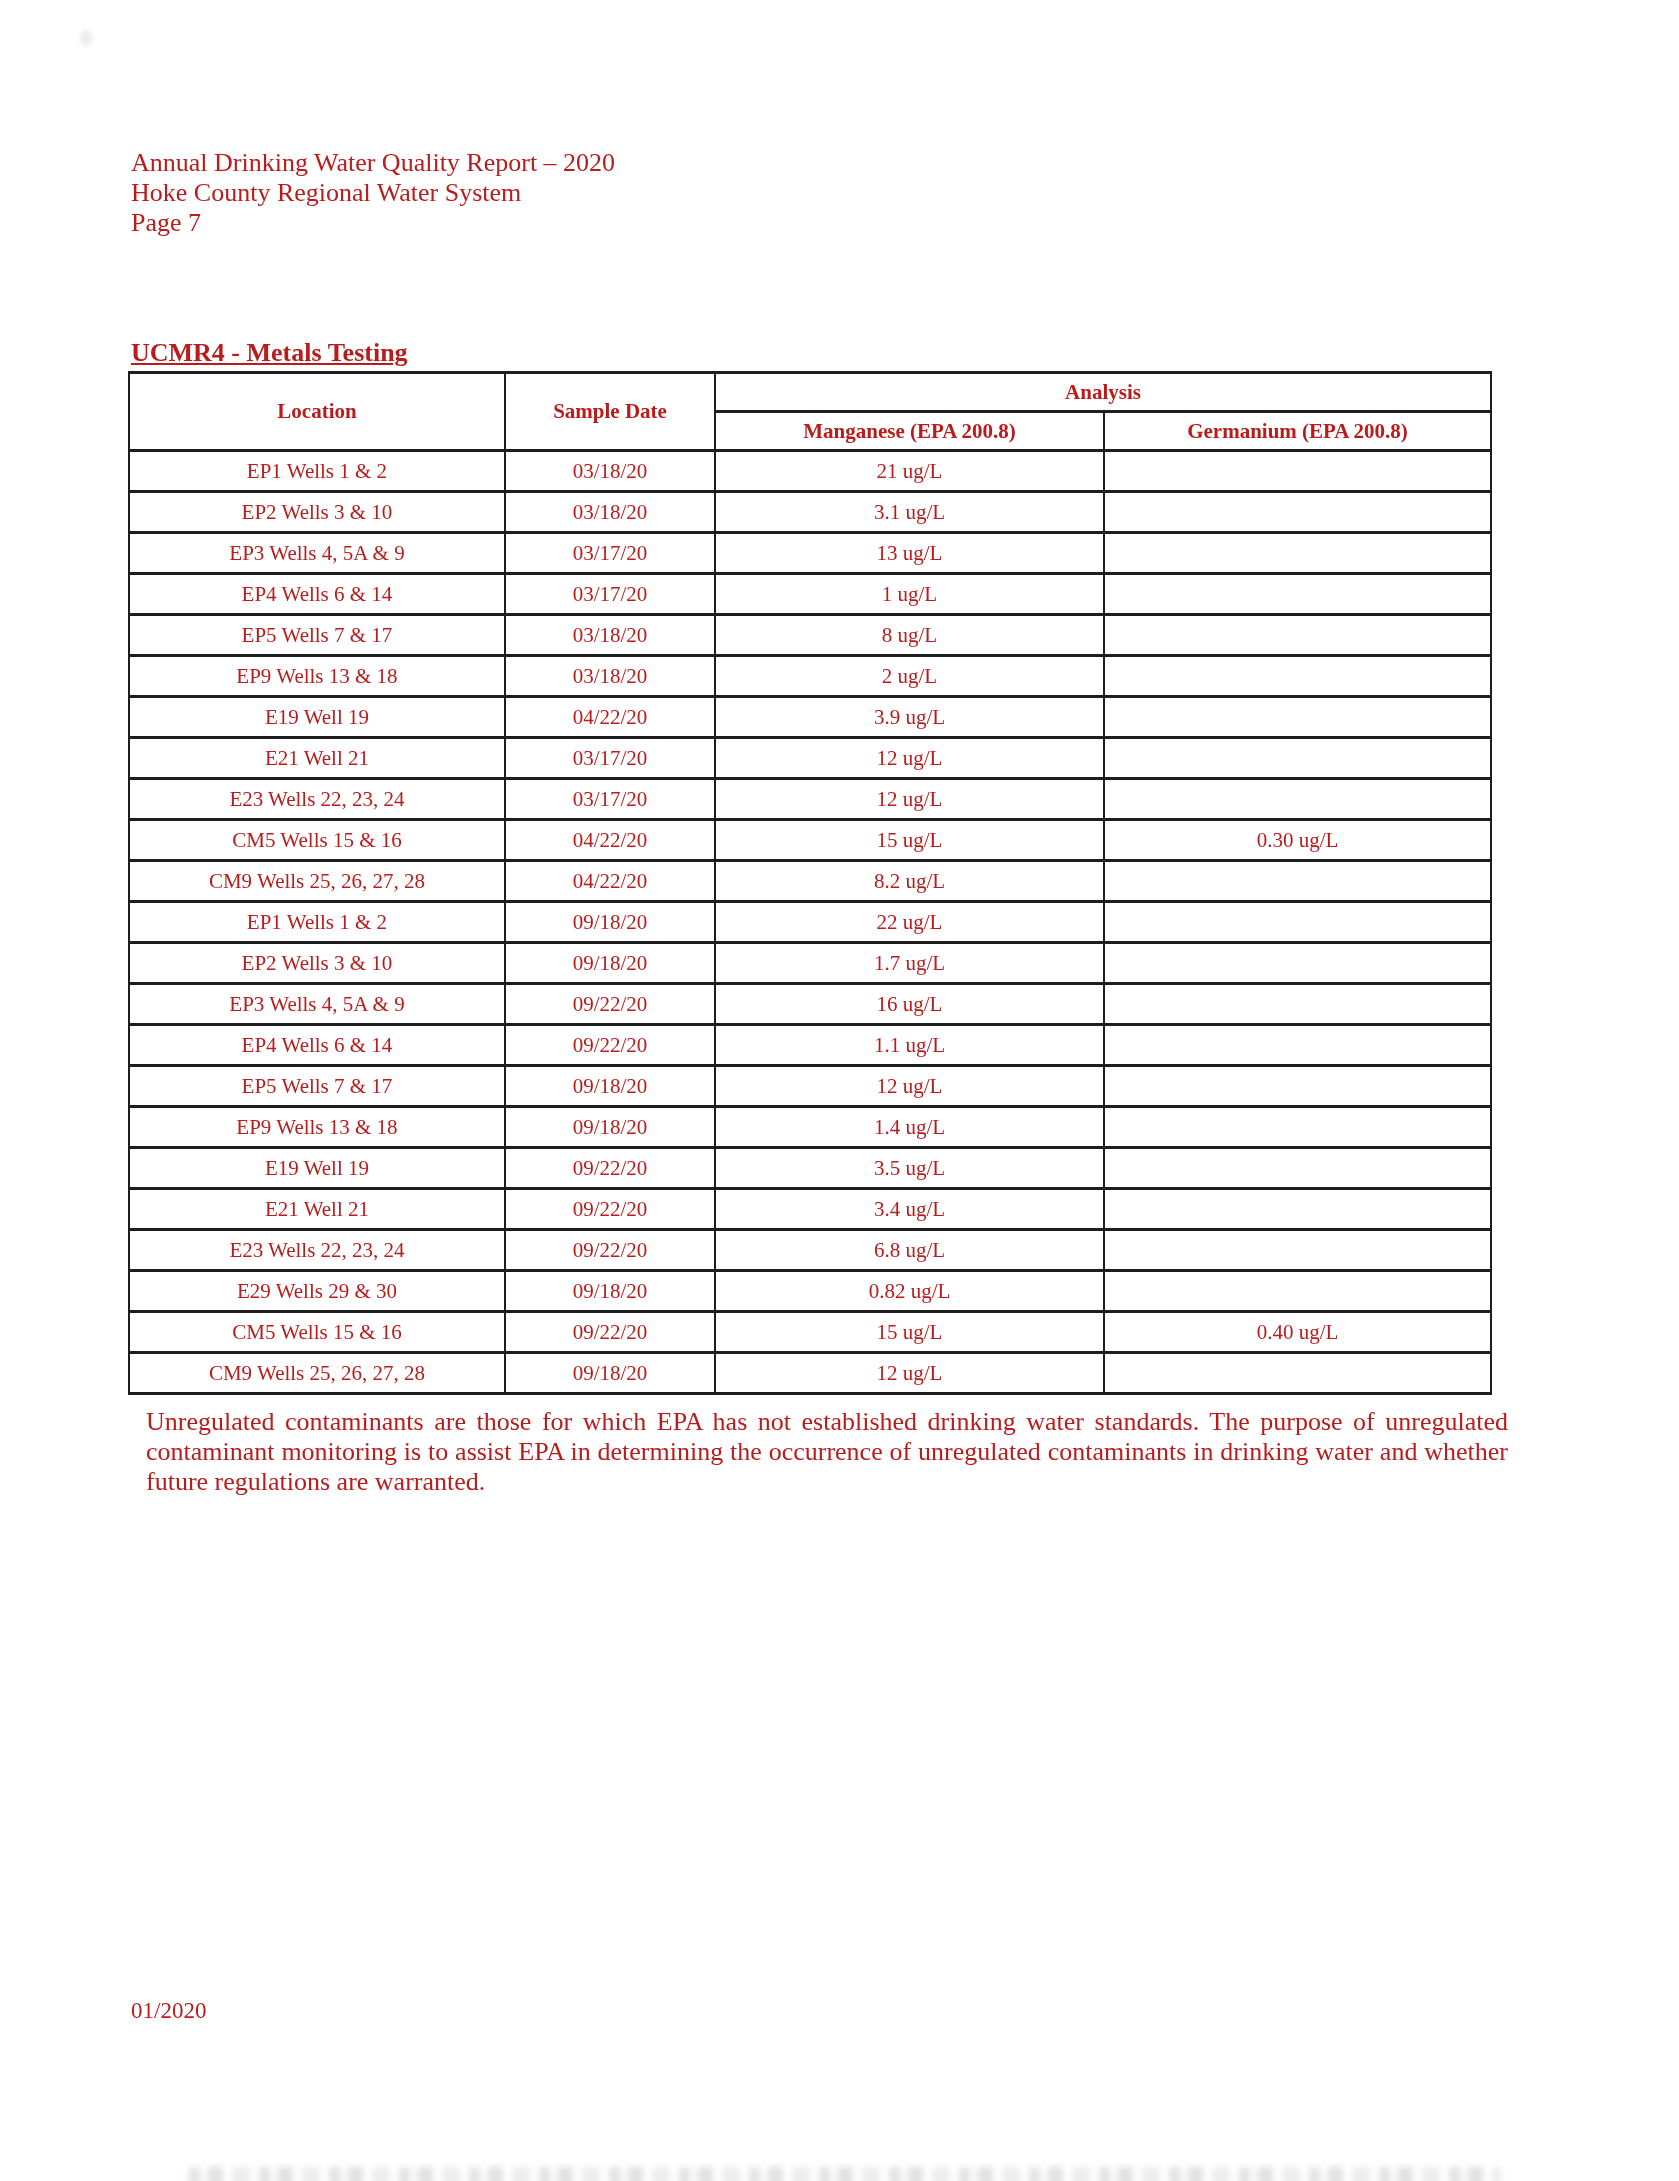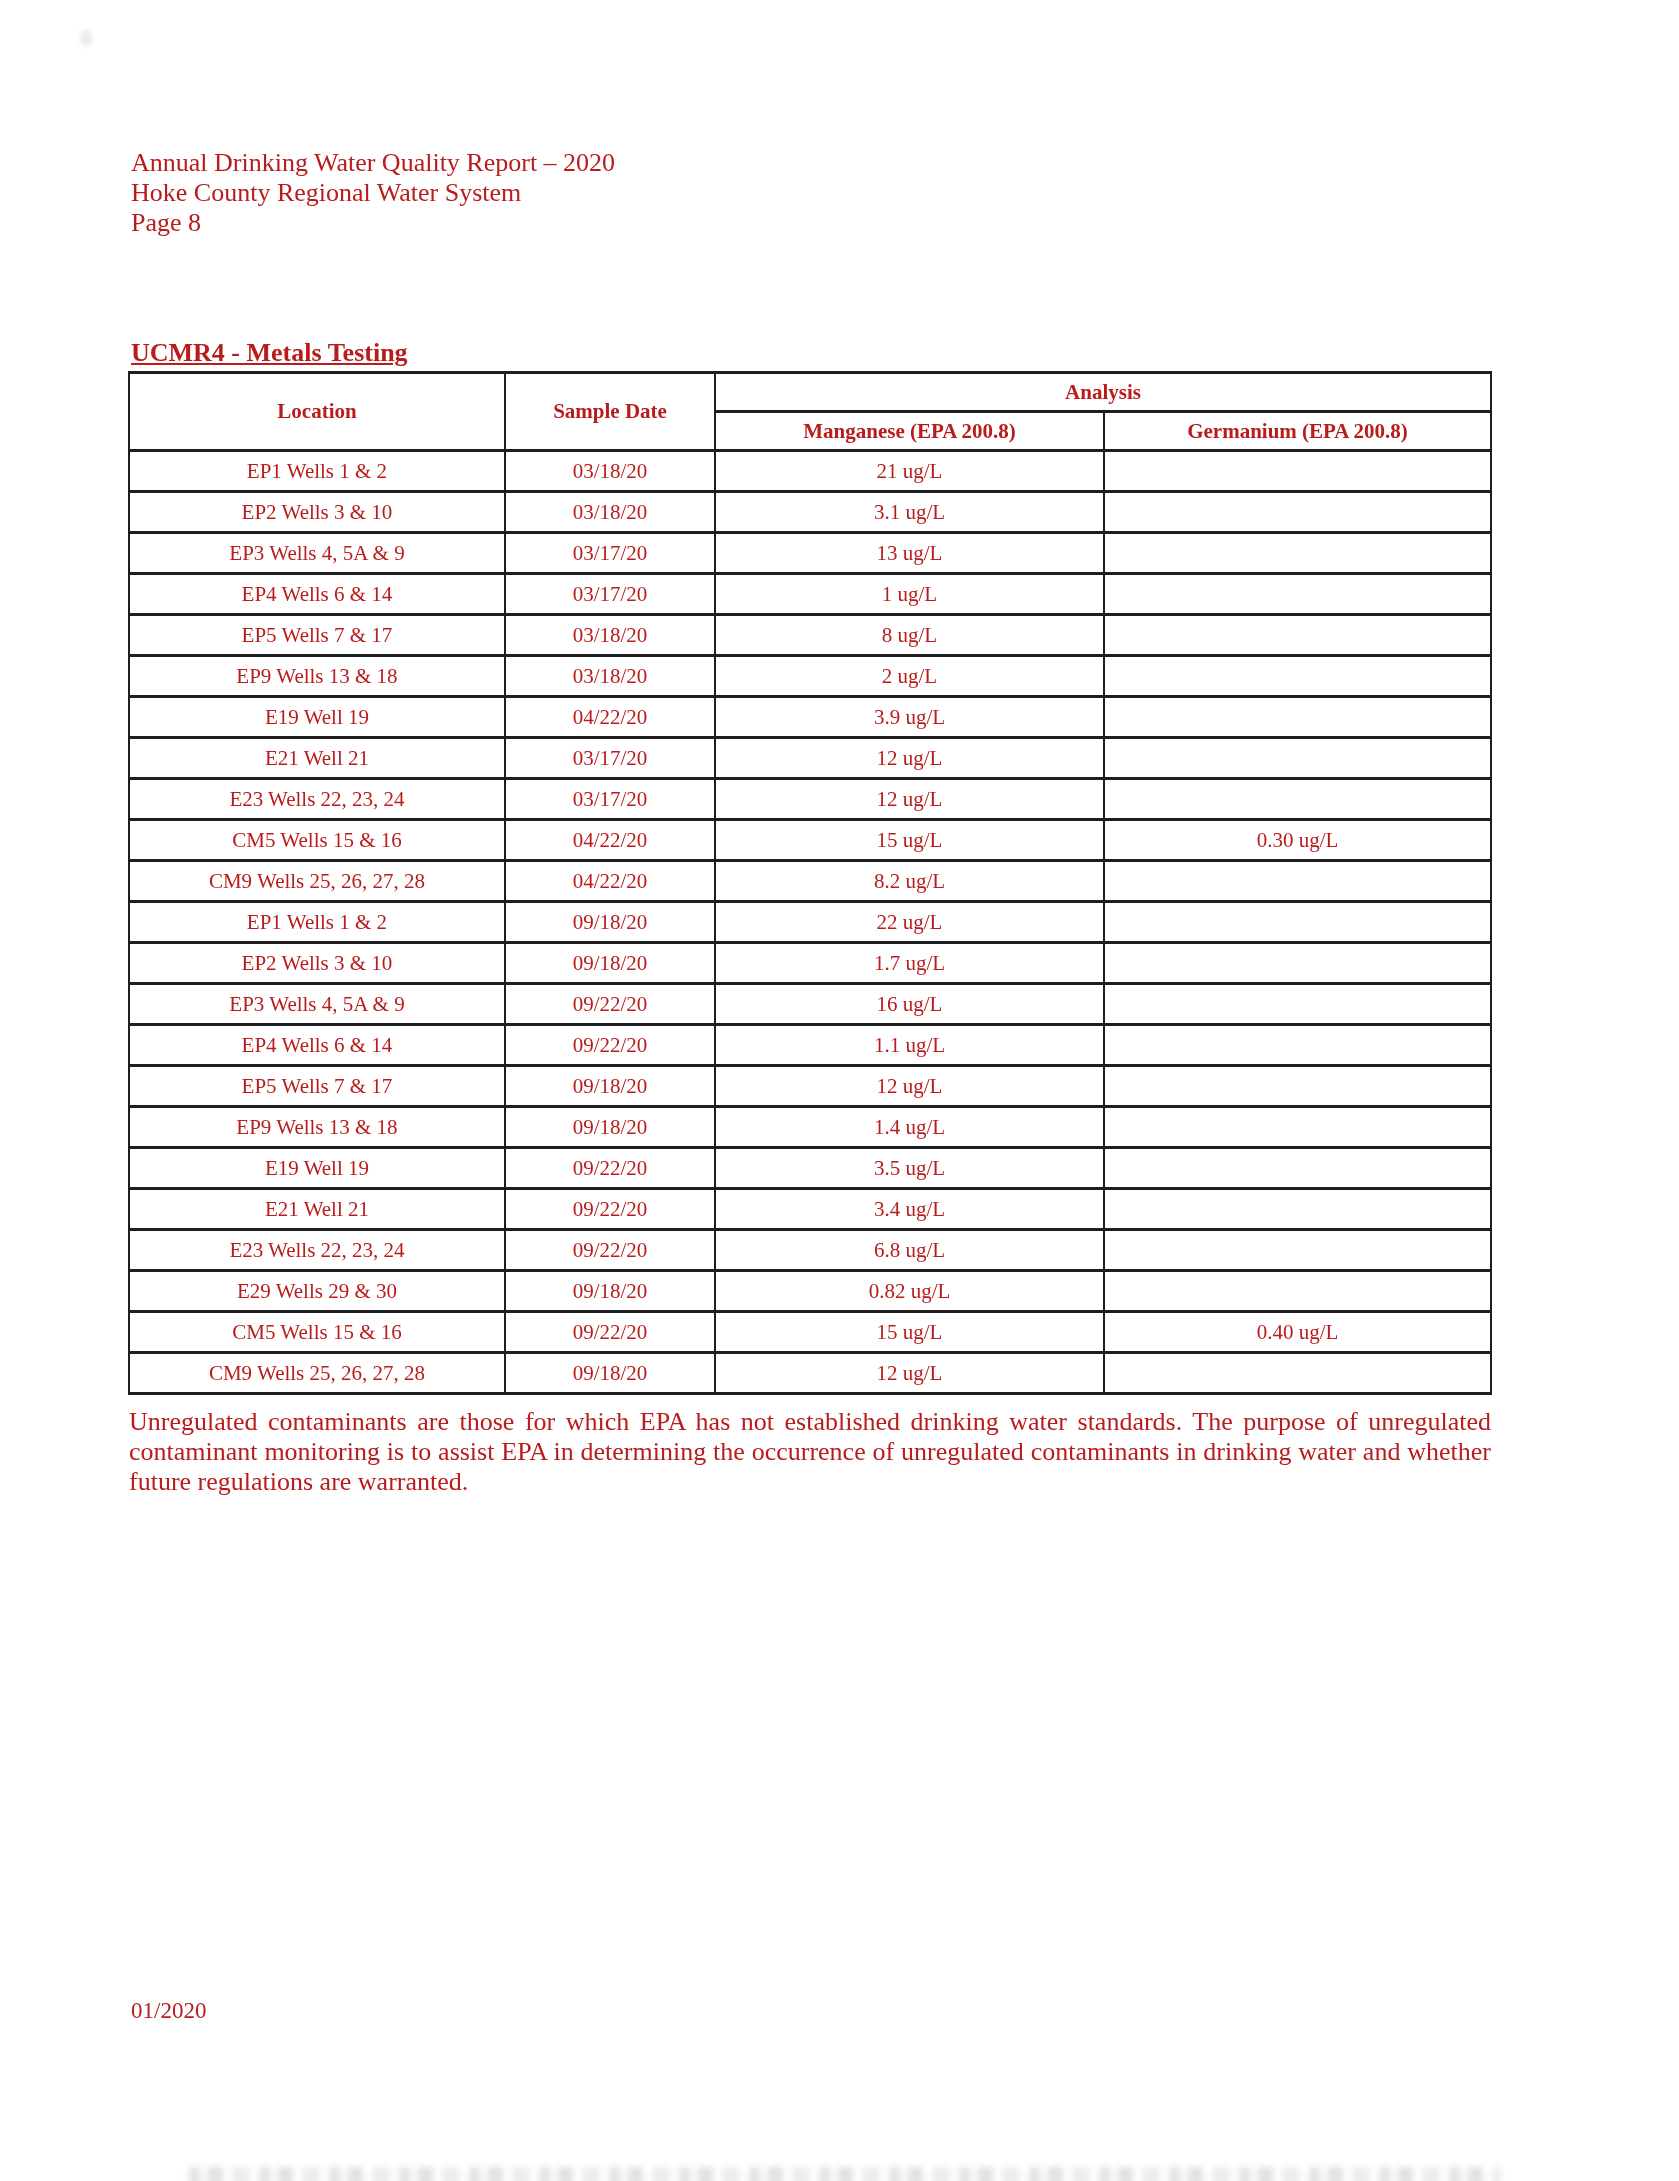--- a/index.html
+++ b/index.html
@@ -56,21 +56,21 @@
     padding: 0 4px;
     overflow: hidden;
     white-space: nowrap;
   }
   table.data-table thead tr.analysis-row th { height: 36px; }
   table.data-table thead tr.subhead-row th { height: 36px; }
   table.data-table thead th { font-weight: bold; }
   table.data-table tbody td { height: 38px; }
   .note {
     position: absolute;
-    left: 129px; top: 1407px;
+    left: 146px; top: 1407px;
     width: 1362px;
     margin: 0;
     font-size: 26px;
     line-height: 30px;
     text-align: justify;
   }
   .footer-date {
     position: absolute;
     left: 131px; top: 1998px;
     font-size: 23px;
@@ -93,21 +93,21 @@
 </head>
 <body>
 
 <div class="page">
 
   <div class="smudge"></div>
 
   <div class="doc-header">
     <div>Annual Drinking Water Quality Report – 2020</div>
     <div>Hoke County Regional Water System</div>
-    <div>Page 8</div>
+    <div>Page 7</div>
   </div>
 
   <div class="table-title">UCMR4 - Metals Testing</div>
 
   <table class="data-table">
     <colgroup>
       <col class="c-loc">
         <col class="c-date">
         <col class="c-mn">
         <col class="c-ge">

